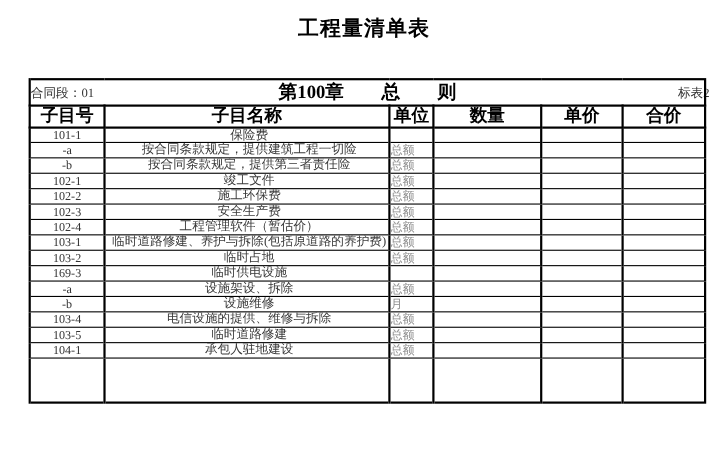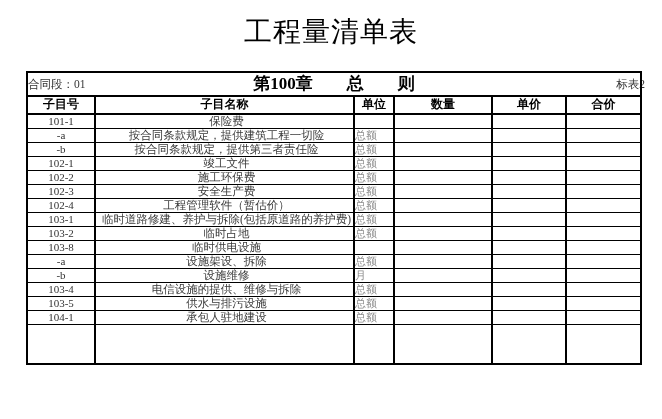--- a/index.html
+++ b/index.html
@@ -13,21 +13,21 @@
     position:relative;
     width:662px;height:419px;
     background:#ffffff;
     overflow:hidden;
     font-family:"Liberation Serif","DejaVu Serif",serif;
     color:var(--text-dark);
   }
   .doc-title{
     position:absolute;top:13px;left:0;right:0;
     text-align:center;
-    font-size:28px;font-weight:normal;color:#000;
+    font-size:19px;font-weight:bold;color:#000;
     letter-spacing:1px;
     font-family:"Liberation Serif","DejaVu Serif",serif;
   }
   .meta-row{
     position:absolute;top:52px;left:28px;right:17px;
     display:flex;justify-content:space-between;align-items:flex-end;
     font-size:11.5px;color:#333;margin-top:25px;
   }
   .bq-table{
     position:absolute;left:26px;top:71px;
@@ -46,21 +46,21 @@
   tr.chapter-row{height:24px;}
   tr.chapter-row td{
     border-bottom-width:2px;
     text-align:center;
     font-weight:bold;font-size:17px;color:#000;
     white-space:pre;
   }
   tr.header-row{height:18px;}
   tr.header-row th{
     border-bottom-width:2px;
-    font-size:12px;font-weight:bold;color:#000;
+    font-size:16px;font-weight:bold;color:#000;
     text-align:center;
     font-family:"Liberation Sans","DejaVu Sans",sans-serif;
   }
   tr.data-row{height:14px;}
   tr.data-row:last-child{height:40px;}
   td.c-code{text-align:center;color:#333;font-size:11px;}
   td.c-name{text-align:center;padding-left:4px;color:var(--text-dark);}
   td.c-unit{text-align:left;color:var(--text-gray);font-size:11px;}
   td.c-qty,td.c-price,td.c-amt{text-align:right;padding-right:3px;color:var(--text-dark);}
 </style>
@@ -165,21 +165,21 @@
     </tr>
         <tr class="data-row">
       <td class="c-code">103-2</td>
       <td class="c-name">临时占地</td>
       <td class="c-unit">总额</td>
       <td class="c-qty"></td>
       <td class="c-price"></td>
       <td class="c-amt"></td>
     </tr>
         <tr class="data-row">
-      <td class="c-code">103-8</td>
+      <td class="c-code">169-3</td>
       <td class="c-name">临时供电设施</td>
       <td class="c-unit"></td>
       <td class="c-qty"></td>
       <td class="c-price"></td>
       <td class="c-amt"></td>
     </tr>
         <tr class="data-row">
       <td class="c-code">-a</td>
       <td class="c-name">设施架设、拆除</td>
       <td class="c-unit">总额</td>
@@ -198,21 +198,21 @@
         <tr class="data-row">
       <td class="c-code">103-4</td>
       <td class="c-name">电信设施的提供、维修与拆除</td>
       <td class="c-unit">总额</td>
       <td class="c-qty"></td>
       <td class="c-price"></td>
       <td class="c-amt"></td>
     </tr>
         <tr class="data-row">
       <td class="c-code">103-5</td>
-      <td class="c-name">供水与排污设施</td>
+      <td class="c-name">临时道路修建</td>
       <td class="c-unit">总额</td>
       <td class="c-qty"></td>
       <td class="c-price"></td>
       <td class="c-amt"></td>
     </tr>
         <tr class="data-row">
       <td class="c-code">104-1</td>
       <td class="c-name">承包人驻地建设</td>
       <td class="c-unit">总额</td>
       <td class="c-qty"></td>

